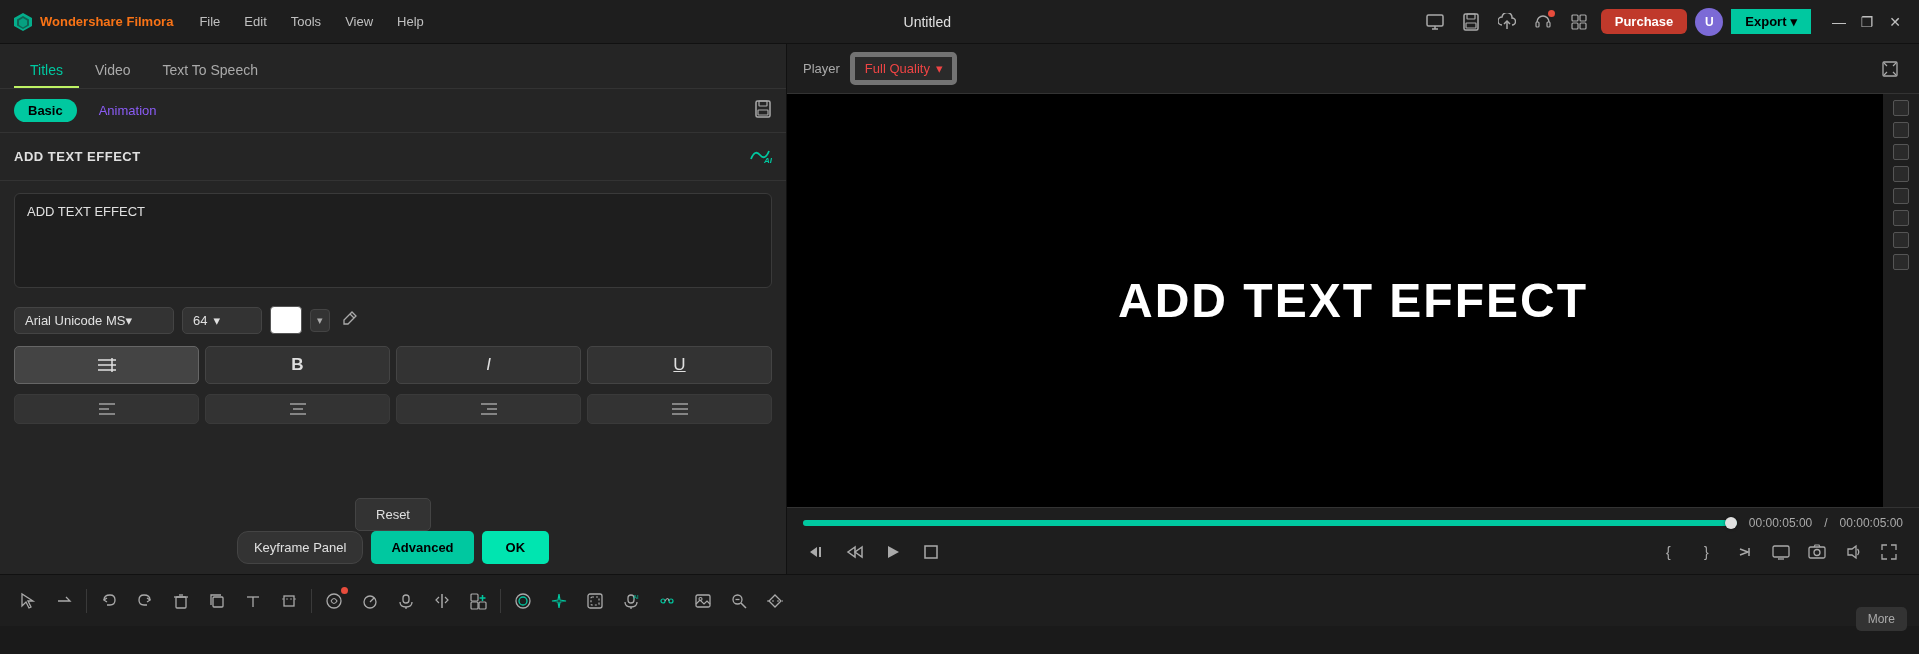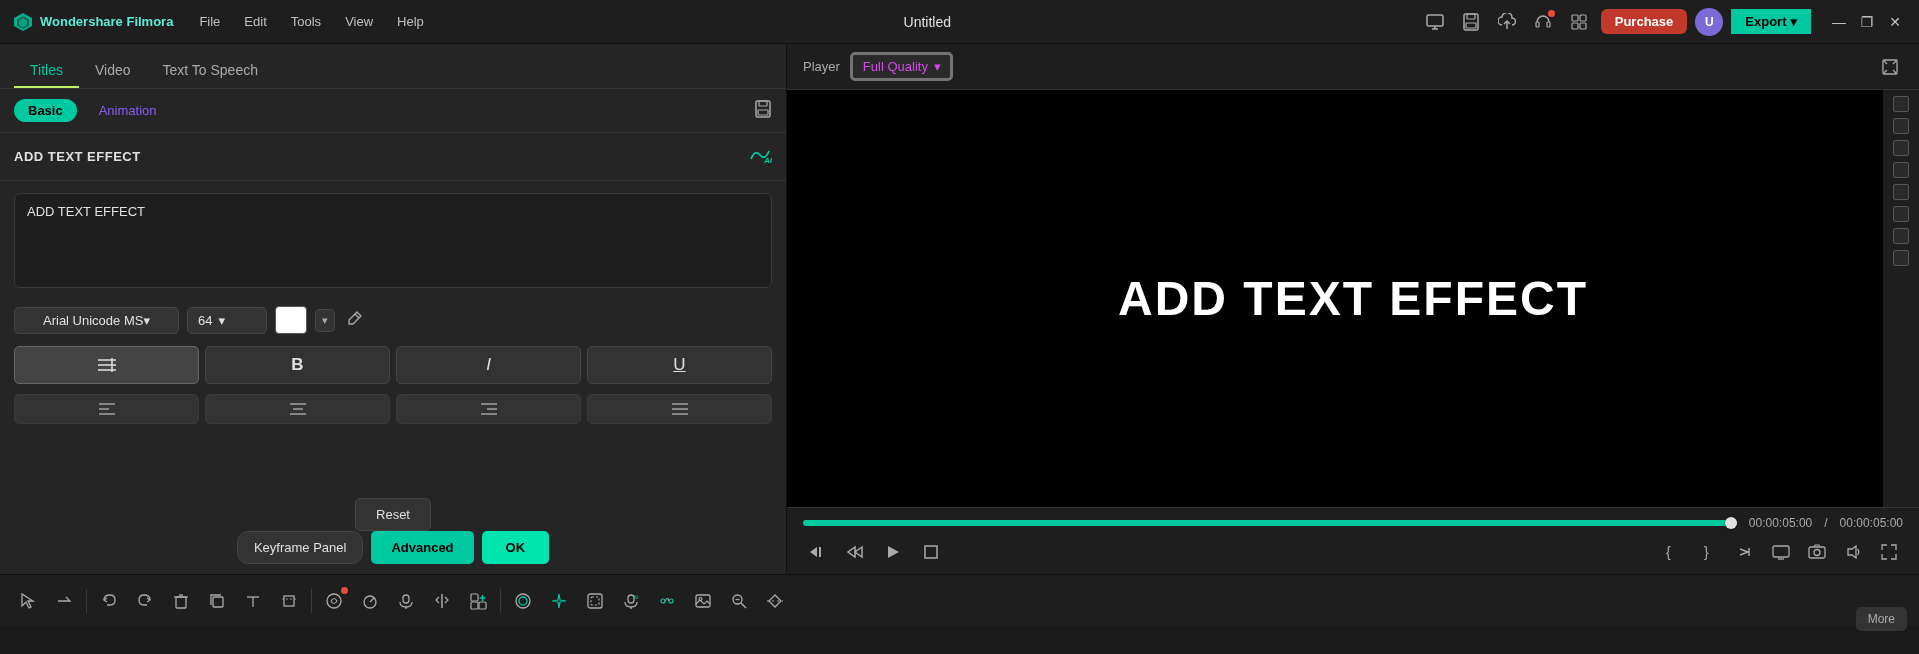--- a/index.html
+++ b/index.html
@@ -20,21 +20,21 @@
       background: #1e1e1e;
       height: 44px;
       padding: 0 12px;
       gap: 8px;
       border-bottom: 1px solid #111;
     }
     .titlebar-logo {
       display: flex;
       align-items: center;
       gap: 6px;
-      color: #5eead4;
+      color: #f97316;
       font-size: 13px;
       font-weight: 600;
     }
     .logo-icon {
       width: 22px;
       height: 22px;
     }
     .titlebar-menu {
       display: flex;
       gap: 4px;
@@ -227,21 +227,21 @@
     .font-controls {
       display: flex;
       align-items: center;
       gap: 8px;
       padding: 6px 14px;
     }
     .font-select {
       background: #333;
       border: 1px solid #444;
       color: #e0e0e0;
-      padding: 5px 28px;
+      padding: 5px 10px;
       border-radius: 5px;
       font-size: 13px;
       cursor: pointer;
       display: flex;
       align-items: center;
       min-width: 160px;
     }
     .size-select {
       background: #333;
       border: 1px solid #444;
@@ -391,22 +391,22 @@
       padding: 8px 16px;
       gap: 10px;
       border-bottom: 1px solid #333;
     }
     .player-label {
       color: #aaa;
       font-size: 13px;
     }
     .quality-select {
       background: #2a2a2a;
-      border: 3px solid #737373;
-      color: #d946ef;
+      border: 5px solid #737373;
+      color: #ef4444;
       padding: 4px 10px;
       border-radius: 5px;
       font-size: 13px;
       cursor: pointer;
       display: flex;
       align-items: center;
       gap: 6px;
     }
     .player-right-icons {
       margin-left: auto;

